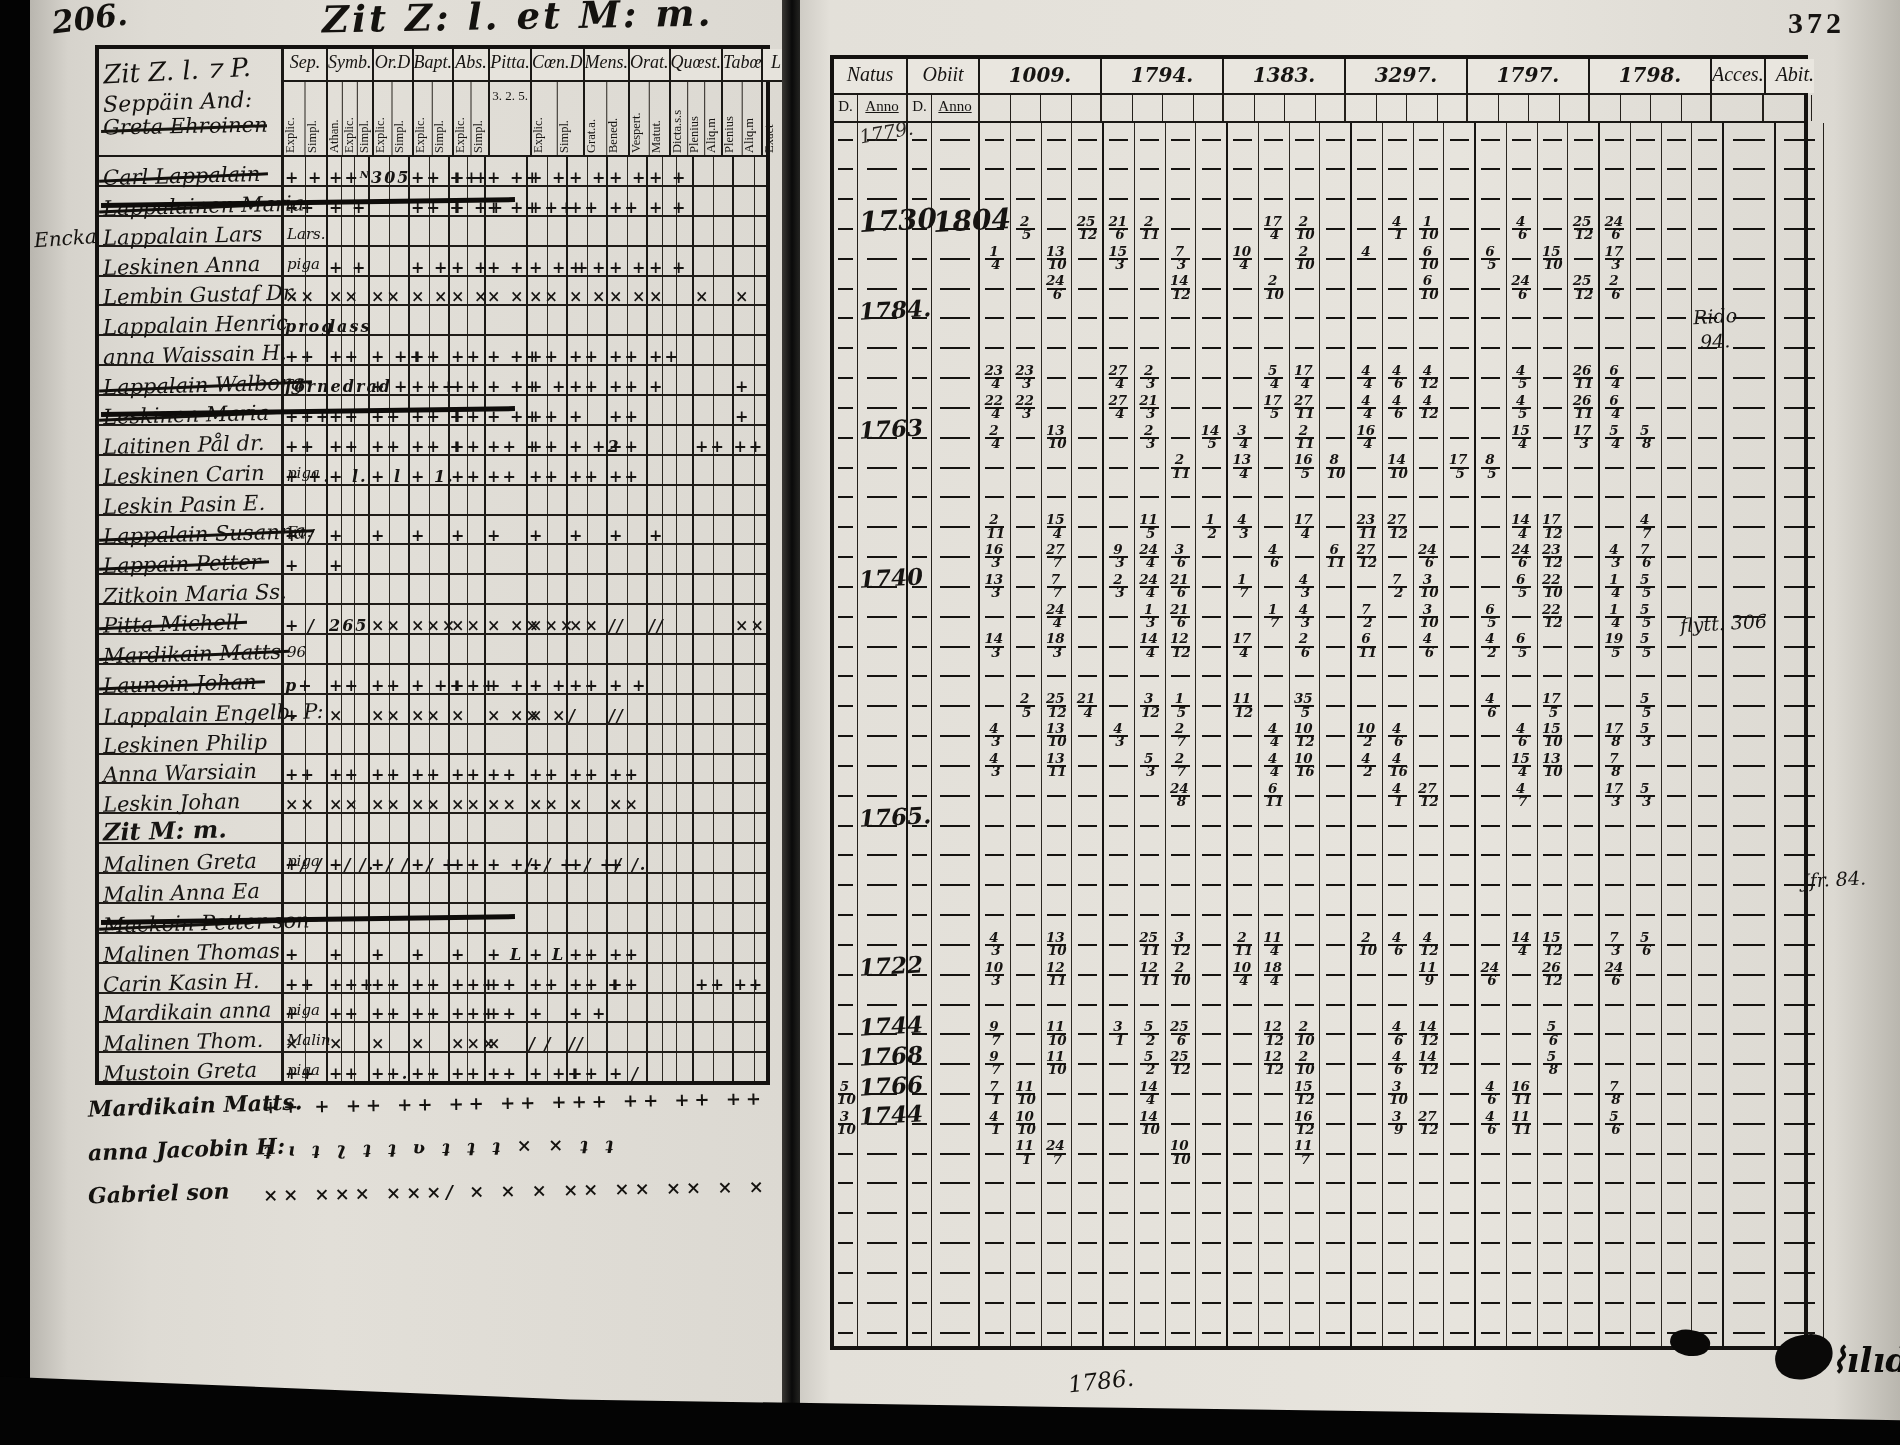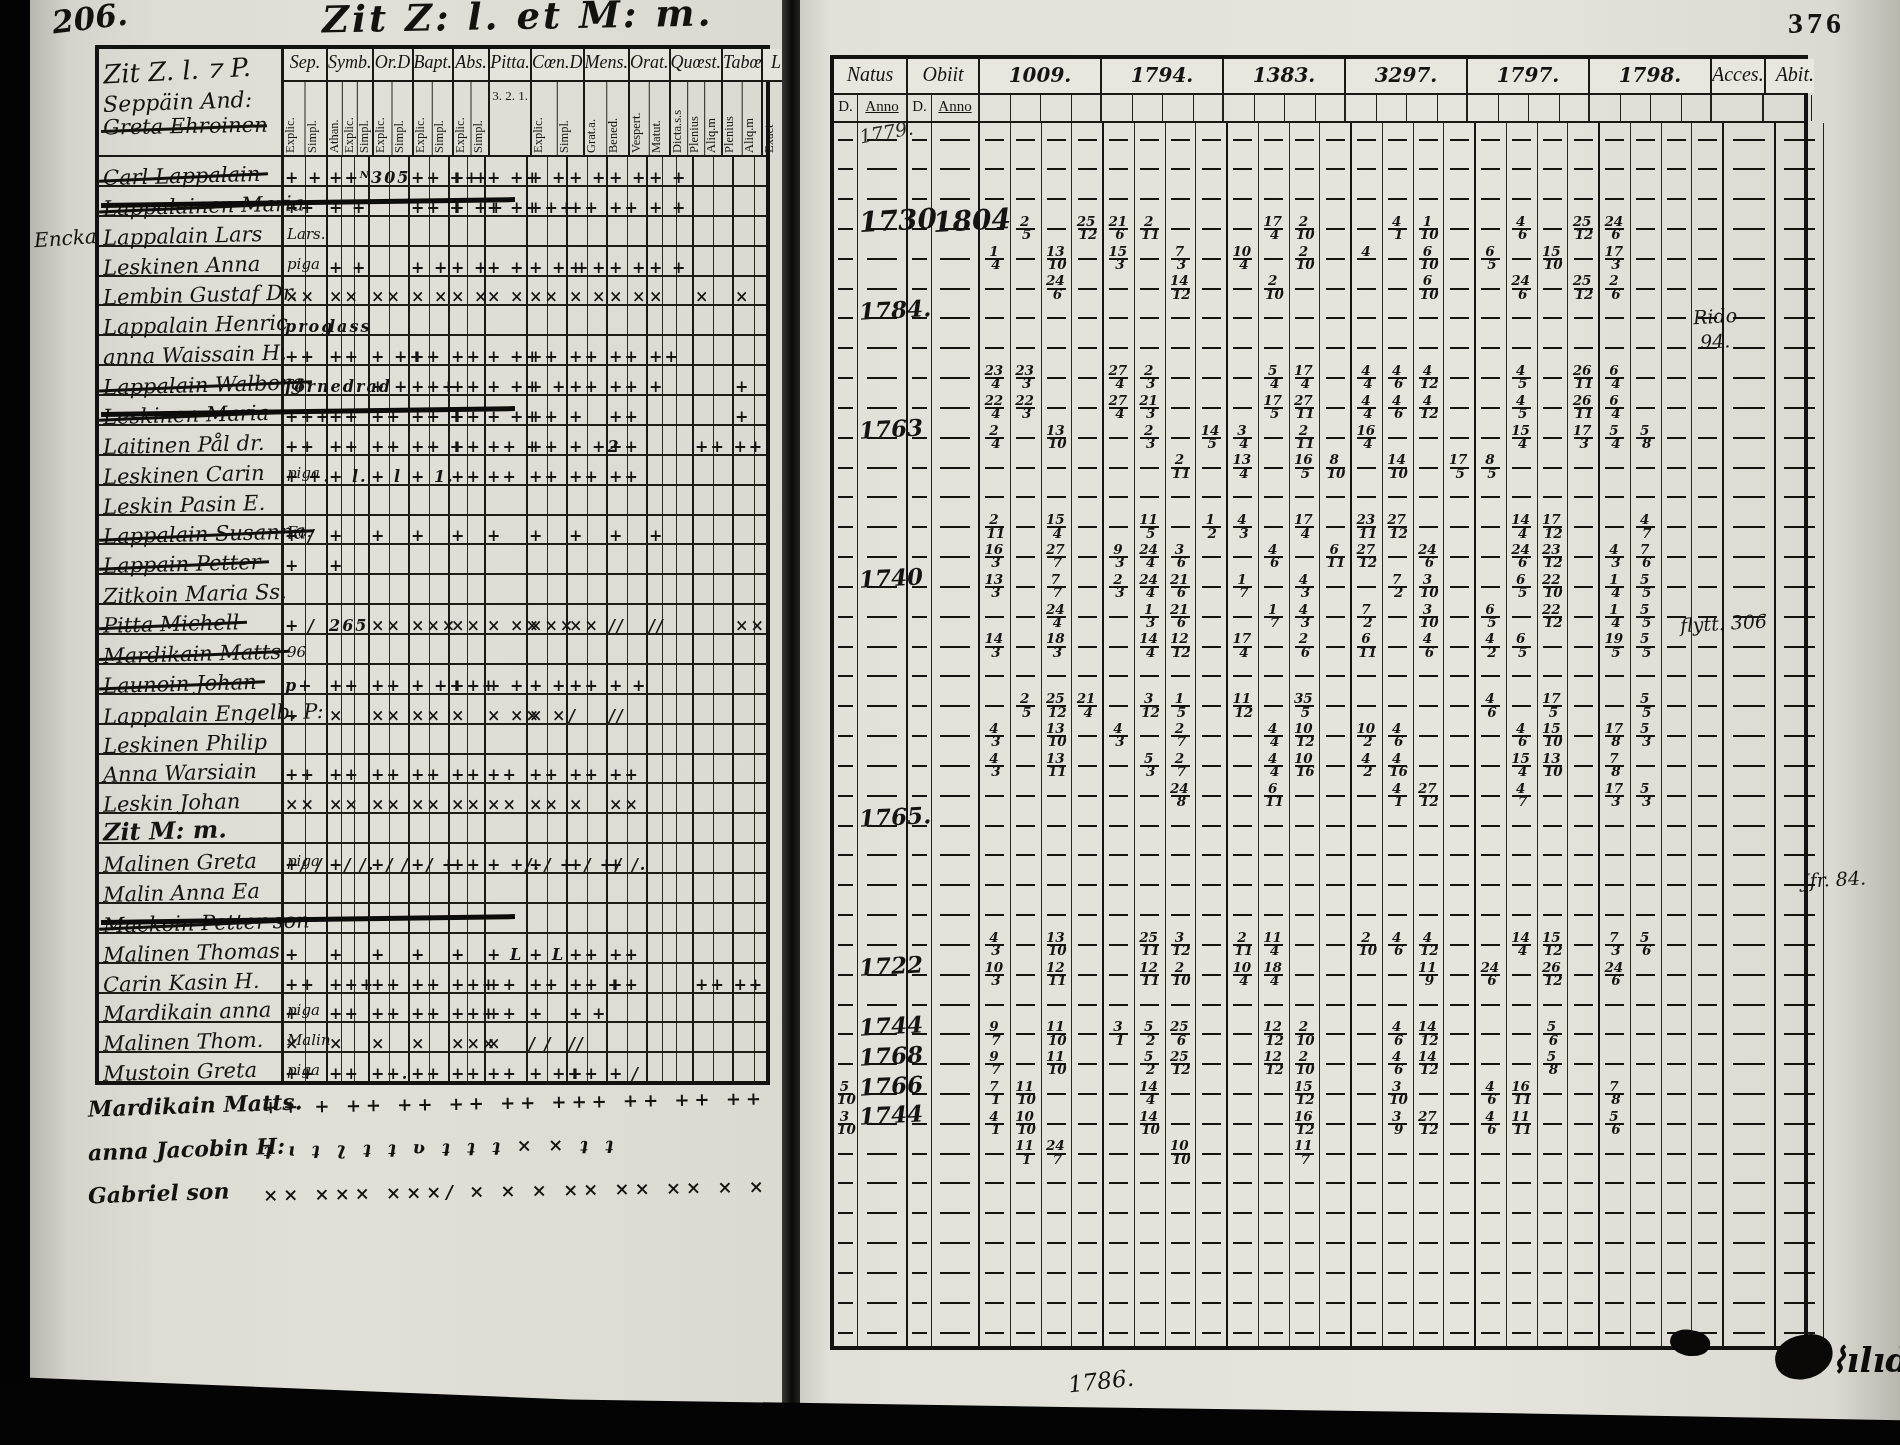--- a/index.html
+++ b/index.html
@@ -147,21 +147,21 @@
             <div class="lgroup" style="flex: 0 0 36px;">
               <div class="lg-label">Abs.</div>
               <div class="lg-subs">
                 <div class="lg-sub">Explic.</div>
                 <div class="lg-sub">Simpl.</div>
               </div>
             </div>
             <div class="lgroup" style="flex: 0 0 42px;">
               <div class="lg-label">Pitta.</div>
               <div class="lg-subs">
-                <div class="lg-sub conf">3. 2. 1.</div>
+                <div class="lg-sub conf">3. 2. 5.</div>
               </div>
             </div>
             <div class="lgroup" style="flex: 0 0 40px;">
               <div class="lg-label">Cœn.D</div>
               <div class="lg-subs">
                 <div class="lg-sub">Explic.</div>
                 <div class="lg-sub">Simpl.</div>
               </div>
             </div>
             <div class="lgroup" style="flex: 0 0 40px;">
@@ -1158,21 +1158,21 @@
         <div class="brow">
           <span class="bname hw">Gabriel son</span>
           <span class="bmarks">×× ××× ×××/ × × × ×× ×× ×× × ×</span>
         </div>
       </div>
   </div>
 
   <div class="gutter"></div>
 
   <div class="page page-r">
-    <div class="pg-num-r">376</div>
+    <div class="pg-num-r">372</div>
 
     <div class="rtable">
       <div class="rhead" id="rhead">
           <div class="rh" style="flex: 0 0 74px;">Natus</div>
           <div class="rh" style="flex: 0 0 72px;">Obiit</div>
           <div class="rh yr" style="flex: 0 0 122px;">1009.</div>
           <div class="rh yr" style="flex: 0 0 122px;">1794.</div>
           <div class="rh yr" style="flex: 0 0 122px;">1383.</div>
           <div class="rh yr" style="flex: 0 0 122px;">3297.</div>
           <div class="rh yr" style="flex: 0 0 122px;">1797.</div>

